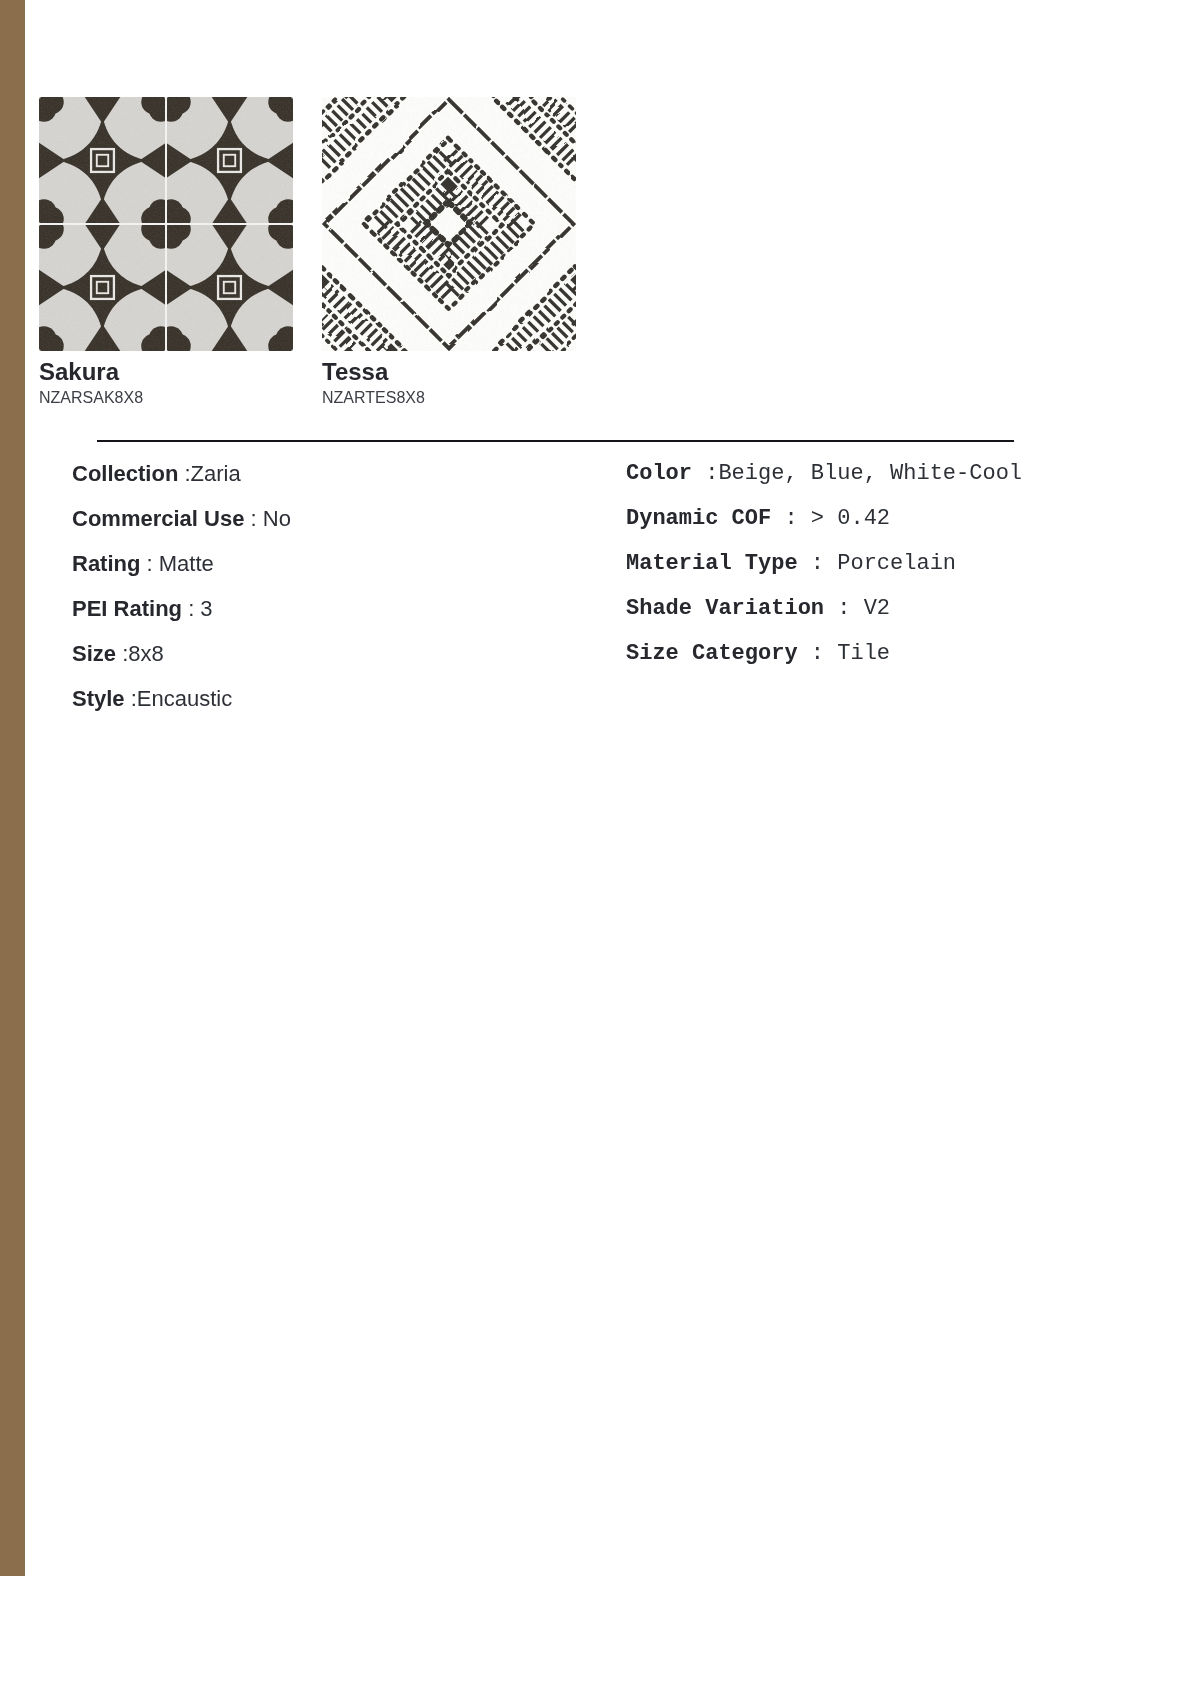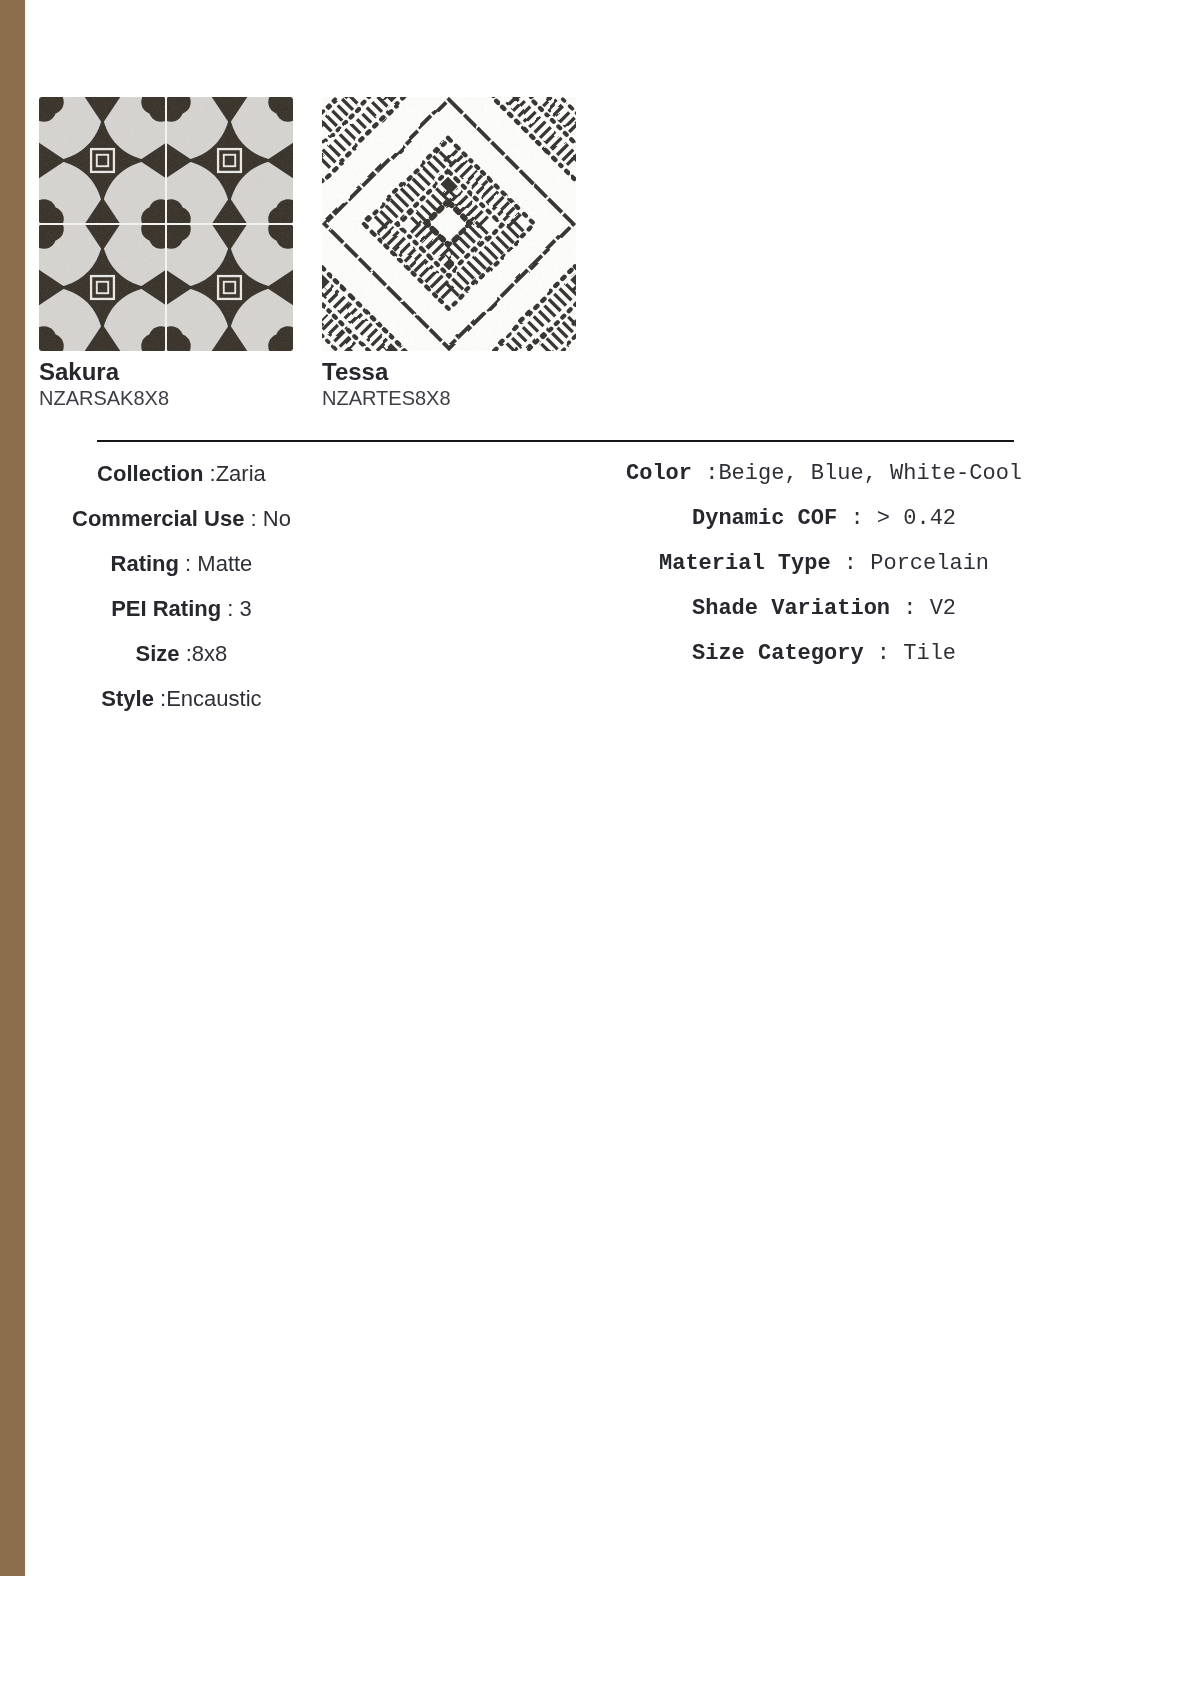--- a/index.html
+++ b/index.html
@@ -4,25 +4,25 @@
 <style>
   html,body{margin:0;padding:0;background:#ffffff;}
   .page{position:relative;width:1200px;height:1576px;background:#ffffff;overflow:hidden;
         font-family:"Liberation Sans","DejaVu Sans",sans-serif;color:#26282d;}
   .accent-bar{position:absolute;left:0;top:0;width:25px;height:1697px;background:#8b6f4d;}
   .tile{position:absolute;top:97px;width:254px;height:254px;}
   .tile svg{display:block;width:254px;height:254px;}
   .tile-sakura{left:39px;}
   .tile-tessa{left:322px;}
   .prod-name{position:absolute;top:358px;font-size:24px;font-weight:700;line-height:28px;color:#26282d;}
-  .prod-sku{position:absolute;top:389px;font-size:20px;font-weight:400;line-height:18px;color:#3c3f45;}
+  .prod-sku{position:absolute;top:389px;font-size:16px;font-weight:400;line-height:18px;color:#3c3f45;}
   .col1{left:39px;}
   .col2{left:322px;}
   .divider{position:absolute;left:97px;top:440px;width:917px;height:2px;background:#131519;}
-  .spec-col{position:absolute;top:462px;text-align:center;}
+  .spec-col{position:absolute;top:462px;}
   .spec-left{left:72px;}
   .spec-right{left:626px;font-family:Liberation Mono, monospace;}
   .spec-row{font-size:22px;line-height:24px;margin-bottom:21px;white-space:pre;}
   .spec-row .lbl{font-weight:700;color:#26282d;}
   .spec-row .sep,.spec-row .val{font-weight:400;color:#2d3036;white-space:pre;}
   .footer{position:absolute;left:0;top:1643px;width:1200px;height:54px;background:#8b6f4d;}
   .footer .url{display:block;width:100%;text-align:center;line-height:54px;font-size:22px;color:#f7f4ef;}
 </style>
 </head>
 <body>

